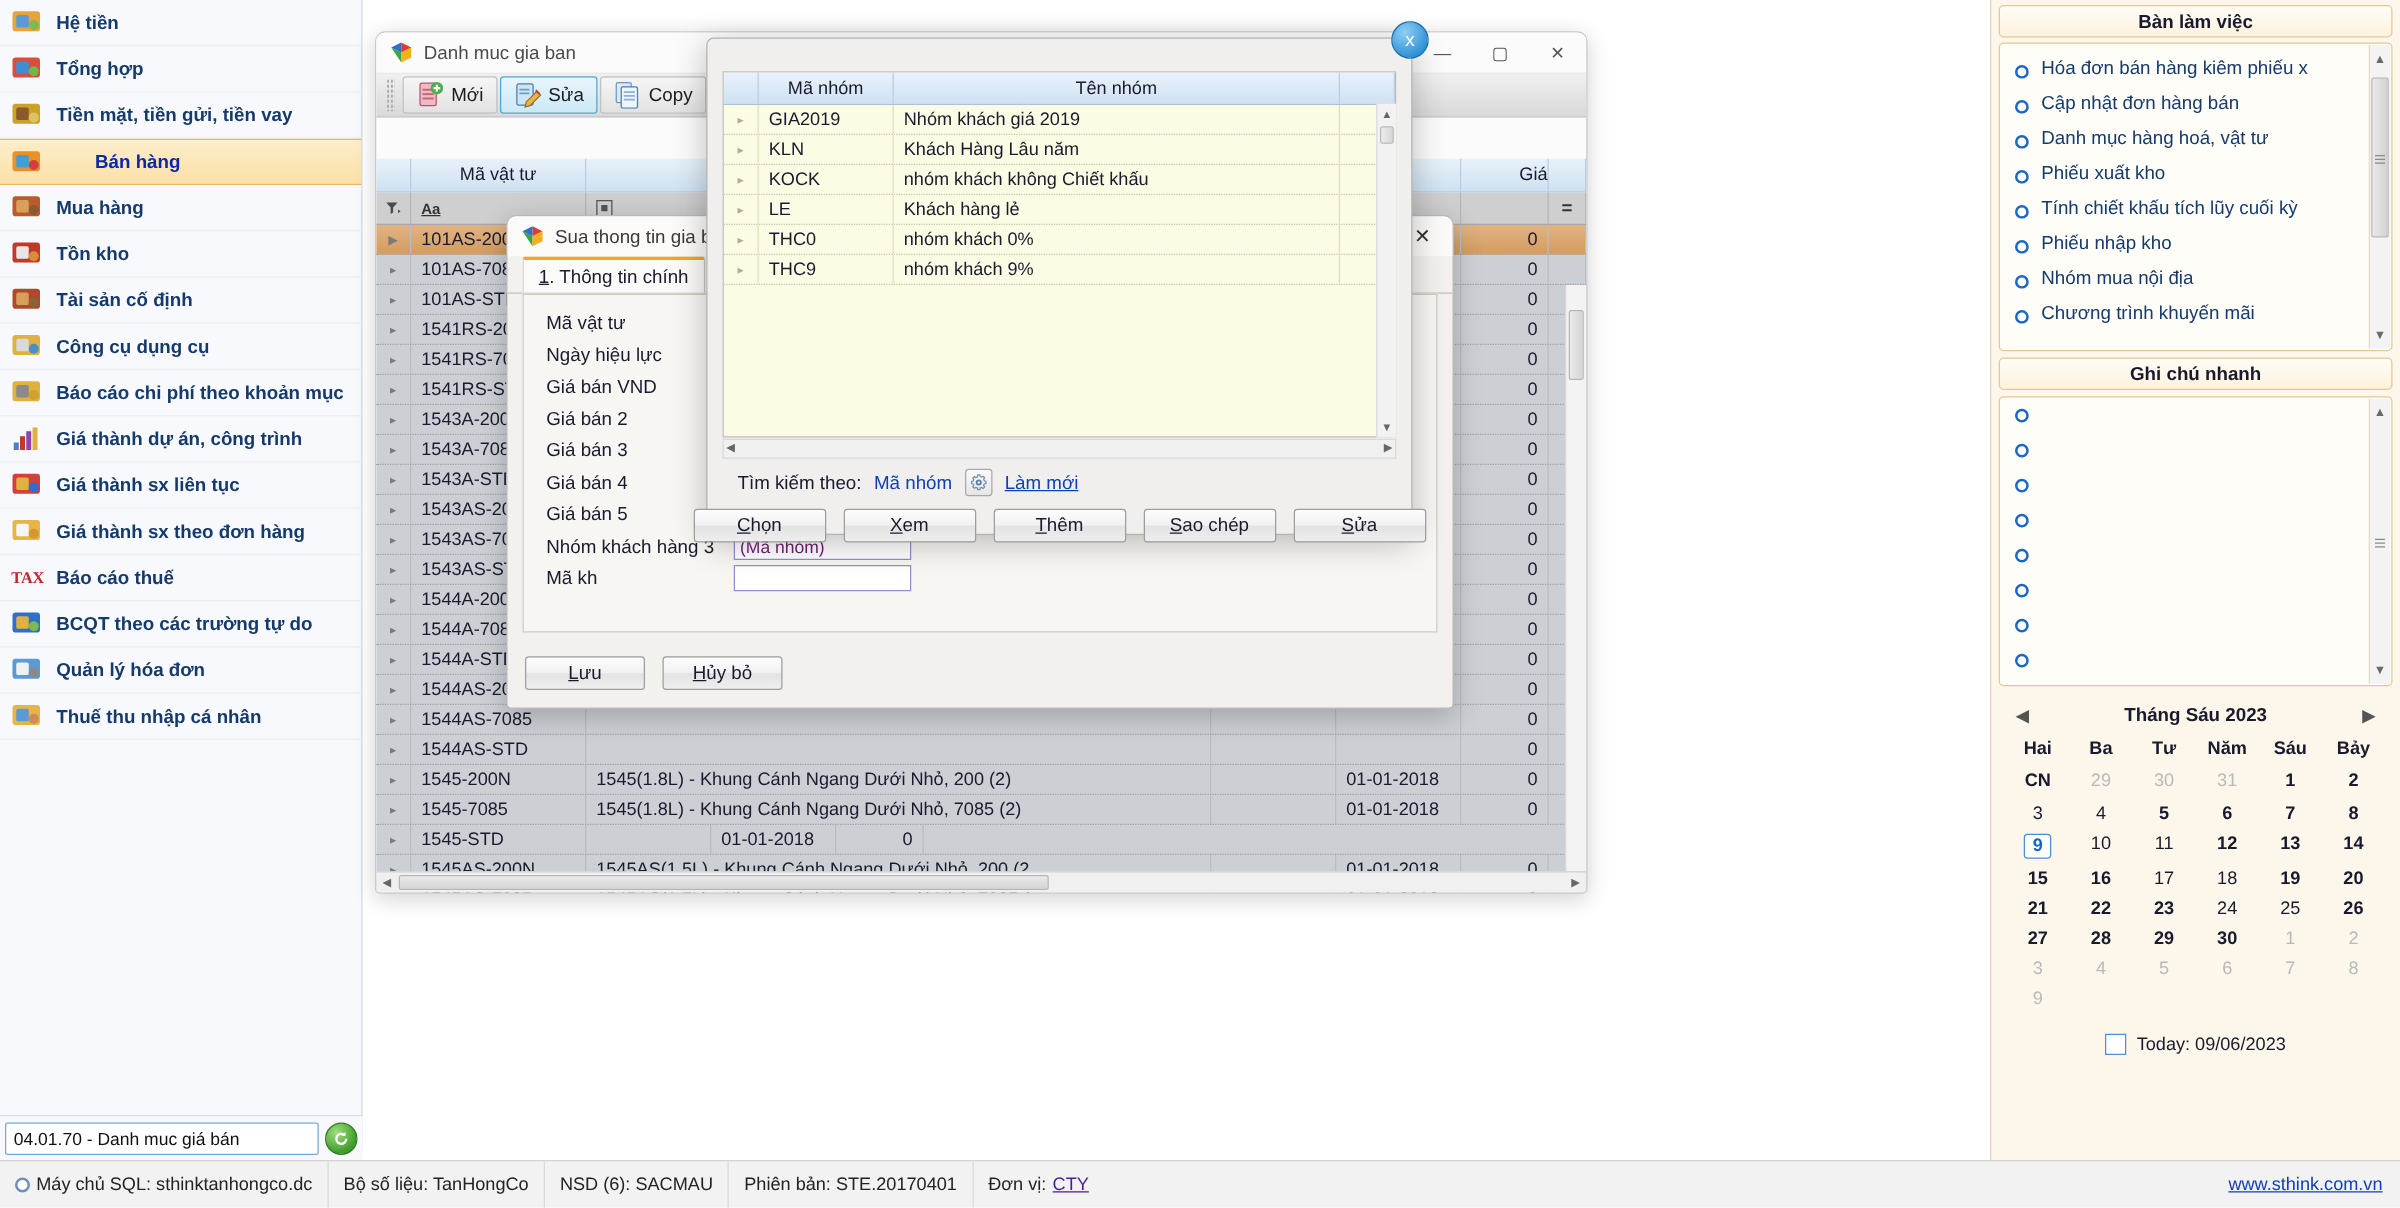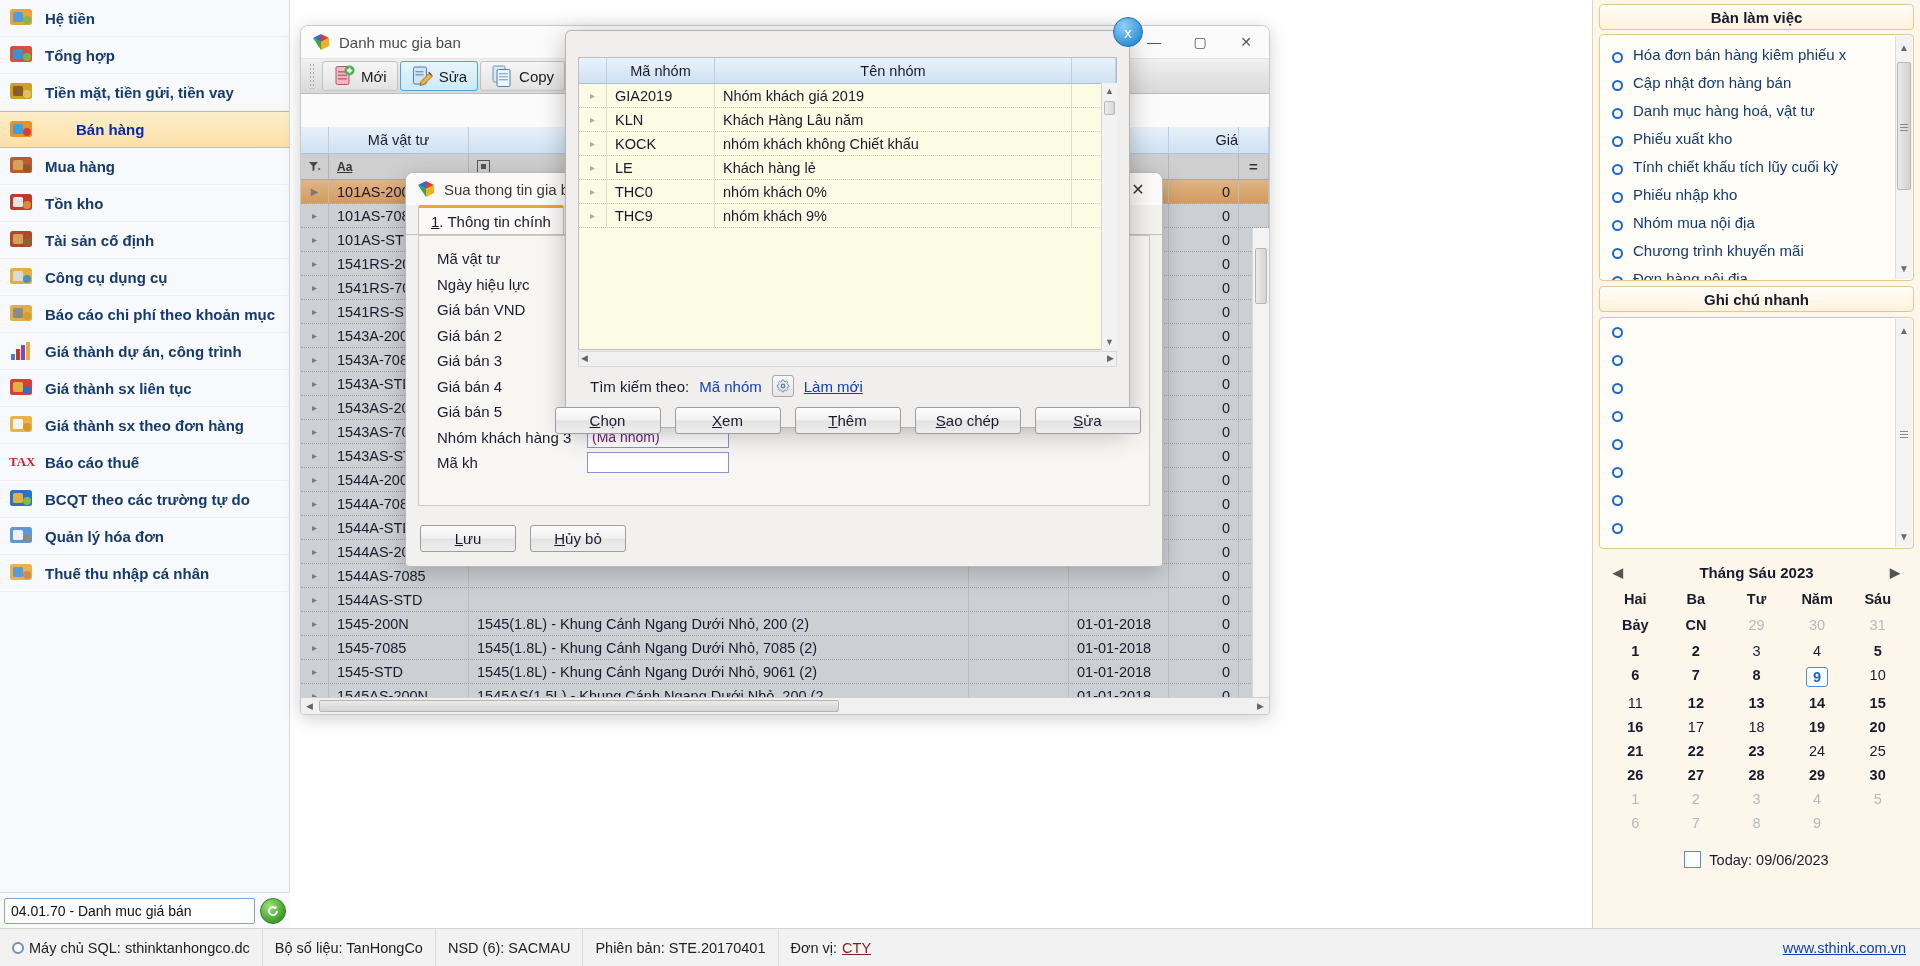--- a/index.html
+++ b/index.html
@@ -62,21 +62,21 @@
 
   
   #statusbar {
     position: absolute; left: 0; bottom: 0; width: 1920px; height: 38px;
     background: #f2f2f2; border-top: 1px solid #d4d4d4;
     display: flex; align-items: center; gap: 0;
     font-size: 14.5px; color: #222;
   }
   .sb-cell { padding: 0 12px; height: 38px; display: flex; align-items: center; gap: 5px; border-right: 1px solid #d9d9d9;}
   .sb-last { border-right: none; }
-  .sb-link { color: #7f1d1d; }
+  .sb-link { color: #4c1d95; }
   .sb-radio {
     width: 12px; height: 12px; border-radius: 50%;
     border: 2px solid #6f8fb5; background: #fff; display:inline-block;
   }
   #sb-www { position:absolute; right: 14px; color: #1040b8; text-decoration: underline; font-size: 14.5px;}
 
   
   #right-panel {
     position: absolute; right: 0; top: 0; width: 328px; height: 928px;
     background: #fdf6ea;
@@ -123,21 +123,21 @@
     margin-top: 5px;
     border: 1px solid #e3c894; border-radius: 4px; background: #fffdf8;
     height: 232px; position: relative; overflow: hidden;
   }
   .rp-note-row { height: 28px; display:flex; align-items:center; padding-left: 12px; }
 
   
   .rp-cal { margin-top: 6px; padding: 2px 6px; }
   .cal-head { display:flex; align-items:center; justify-content:space-between; height: 30px; font-size: 15px; font-weight:bold; color:#1a1a2e;}
   .cal-nav { color:#555; font-size: 13px; padding: 0 8px; }
-  .cal-grid { display:grid; grid-template-columns: repeat(5, 1fr); text-align:center; }
+  .cal-grid { display:grid; grid-template-columns: repeat(6, 1fr); text-align:center; }
   .cal-dow { font-size: 14.5px; font-weight: bold; padding: 4px 0 6px; color:#1a1a2e; }
   .cal-day { font-size: 14.5px; padding: 4px 0; color:#1a1a2e; }
   .cal-day.bold { font-weight: bold; }
   .cal-day.muted { color:#b9b9b9; }
   .cal-day.today { color:#1565c0; font-weight:bold; }
   .cal-day.today span {
     display:inline-block; min-width: 22px; padding: 1px 3px;
     border: 1px solid #4a90d9; border-radius: 3px; background: #fff;
   }
   .cal-foot { display:flex; align-items:center; gap: 8px; justify-content:center; margin-top: 16px; font-size: 14.5px; }
@@ -503,24 +503,20 @@
             <span class="rp-bullet"></span>
             <span>Phiếu nhập kho</span>
           </div>
           <div class="rp-row">
             <span class="rp-bullet"></span>
             <span>Nhóm mua nội địa</span>
           </div>
           <div class="rp-row">
             <span class="rp-bullet"></span>
             <span>Chương trình khuyến mãi</span>
-          </div>
-          <div class="rp-row">
-            <span class="rp-bullet"></span>
-            <span>Đơn hàng nội địa</span>
           </div>
         </div>
       <div class="rp-scroll">
         <div class="arrow up">▲</div>
         <div class="thumb"></div>
         <div class="grip">
             <i></i>
             <i></i>
             <i></i>
           </div>
@@ -913,21 +909,20 @@
             <div class="g-cell col-code">1545-7085</div>
             <div class="g-cell col-name">1545(1.8L) - Khung Cánh Ngang Dưới Nhỏ, 7085 (2)</div>
             <div class="g-cell col-c"></div>
             <div class="g-cell col-date">01-01-2018</div>
             <div class="g-cell col-price right">0</div>
             <div class="g-cell col-end"></div>
           </div>
           <div class="g-row">
             <div class="g-cell col-exp">▸</div>
             <div class="g-cell col-code">1545-STD</div>
-            <div class="g-cell col-name">1545(1.8L) - Khung Cánh Ngang Dưới Nhỏ, 9061 (2)</div>
             <div class="g-cell col-c"></div>
             <div class="g-cell col-date">01-01-2018</div>
             <div class="g-cell col-price right">0</div>
             <div class="g-cell col-end"></div>
           </div>
           <div class="g-row">
             <div class="g-cell col-exp">▸</div>
             <div class="g-cell col-code">1545AS-200N</div>
             <div class="g-cell col-name">1545AS(1.5L) - Khung Cánh Ngang Dưới Nhỏ, 200 (2</div>
             <div class="g-cell col-c"></div>

